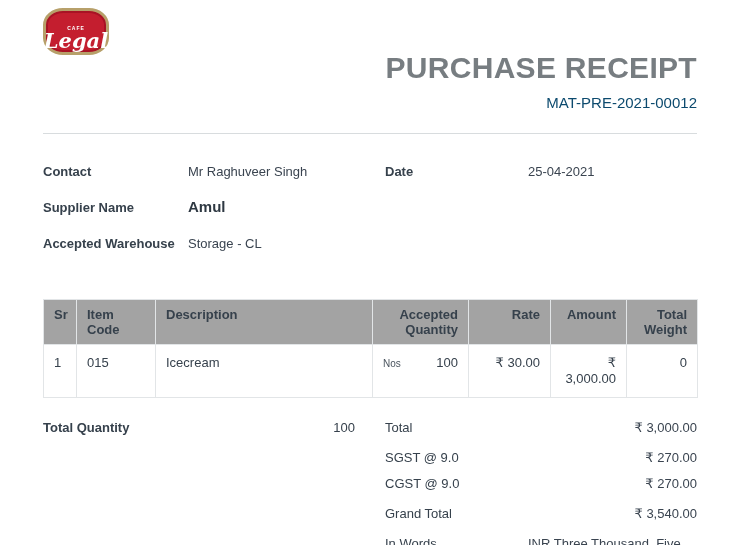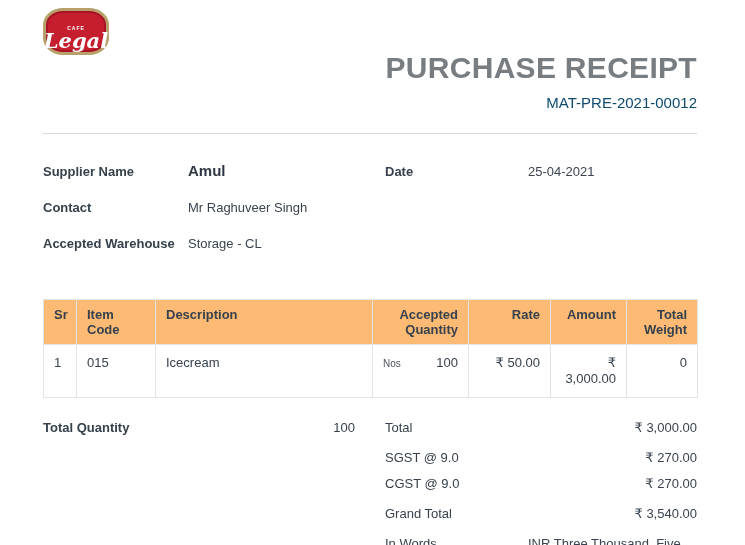--- a/index.html
+++ b/index.html
@@ -48,21 +48,21 @@
   .field-row { display: flex; margin-bottom: 19px; }
   .field-label { width: 145px; font-weight: bold; line-height: 17px; flex: 0 0 auto; }
   .details-col-right .field-label { width: 143px; }
   .field-value { flex: 1; line-height: 17px; color: #3a4450; }
   .field-value.emph { font-size: 15px; font-weight: bold; color: #2e3842; margin-top: -1px; }
 
   
   table.items { margin-top: 28px; width: 100%; border-collapse: collapse; table-layout: fixed; }
   .items th, .items td { border: 1px solid #e2e5e7; vertical-align: top; }
   .items th {
-    background: #fdba74; font-weight: bold; color: #36414c;
+    background: #a3a3a3; font-weight: bold; color: #36414c;
     padding: 7px 10px; line-height: 15px; font-size: 13px; text-align: left;
   }
   .items td { padding: 10px; line-height: 16px; font-size: 13px; }
   .items th.num, .items td.num { text-align: right; }
   .qty-cell { display: flex; align-items: baseline; }
   .uom { font-size: 10px; color: #4a545e; }
   .qty { margin-left: auto; }
 
   
   .bottom { margin-top: 21px; display: flex; }
@@ -91,26 +91,26 @@
       <div class="doc-title">PURCHASE RECEIPT</div>
       <div class="doc-number">MAT-PRE-2021-00012</div>
     </div>
   </div>
 
   <hr class="divider">
 
   <div class="details">
     <div class="details-col-left">
       <div class="field-row">
+        <div class="field-label">Contact</div>
+        <div class="field-value">Mr Raghuveer Singh</div>
+      </div>
+      <div class="field-row">
         <div class="field-label">Supplier Name</div>
         <div class="field-value emph">Amul</div>
-      </div>
-      <div class="field-row">
-        <div class="field-label">Contact</div>
-        <div class="field-value">Mr Raghuveer Singh</div>
       </div>
       <div class="field-row">
         <div class="field-label">Accepted Warehouse</div>
         <div class="field-value">Storage - CL</div>
       </div>
     </div>
     <div class="details-col-right">
       <div class="field-row">
         <div class="field-label">Date</div>
         <div class="field-value">25-04-2021</div>
@@ -143,21 +143,21 @@
       <tr>
         <td>1</td>
         <td>015</td>
         <td>Icecream</td>
         <td>
           <div class="qty-cell">
             <span class="uom">Nos</span>
             <span class="qty">100</span>
           </div>
         </td>
-        <td class="num">₹ 50.00</td>
+        <td class="num">₹ 30.00</td>
         <td class="num">₹ 3,000.00</td>
         <td class="num">0</td>
       </tr>
     </tbody>
   </table>
 
   <div class="bottom">
     <div class="bottom-left">
       <div class="tq-row">
         <div class="tq-label">Total Quantity</div>

